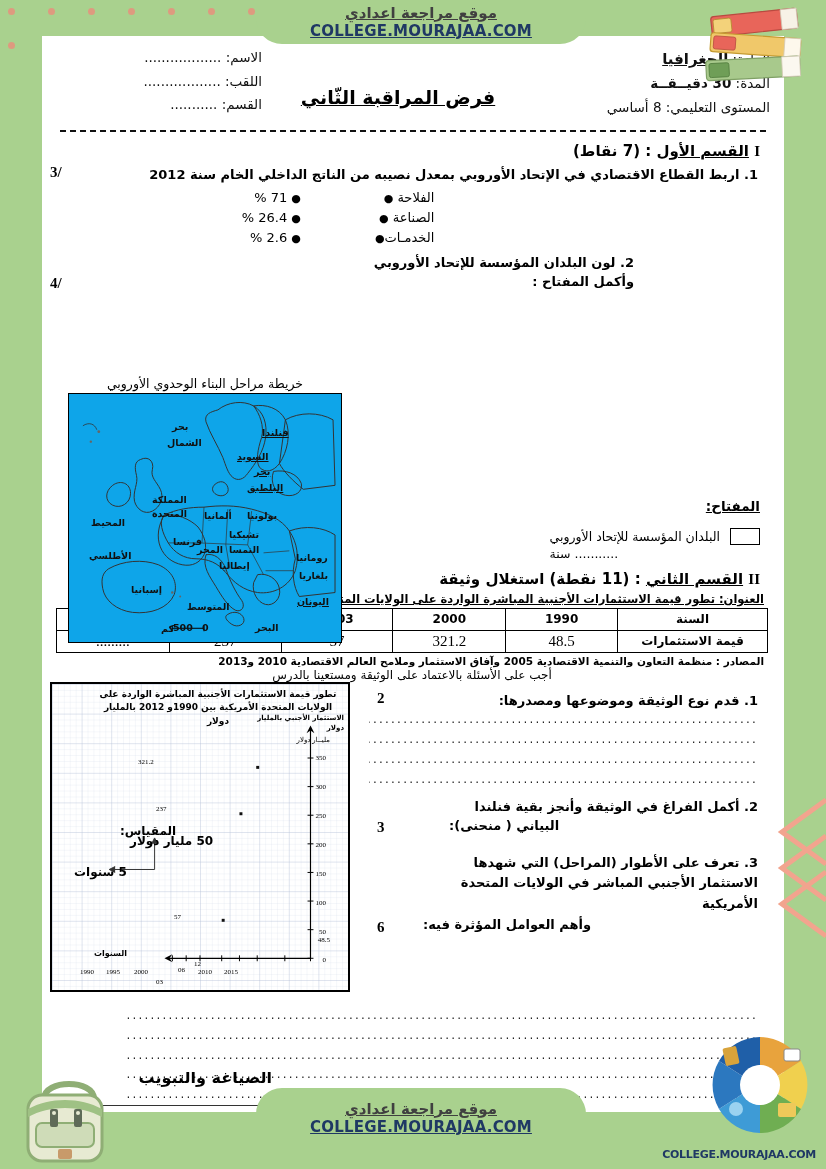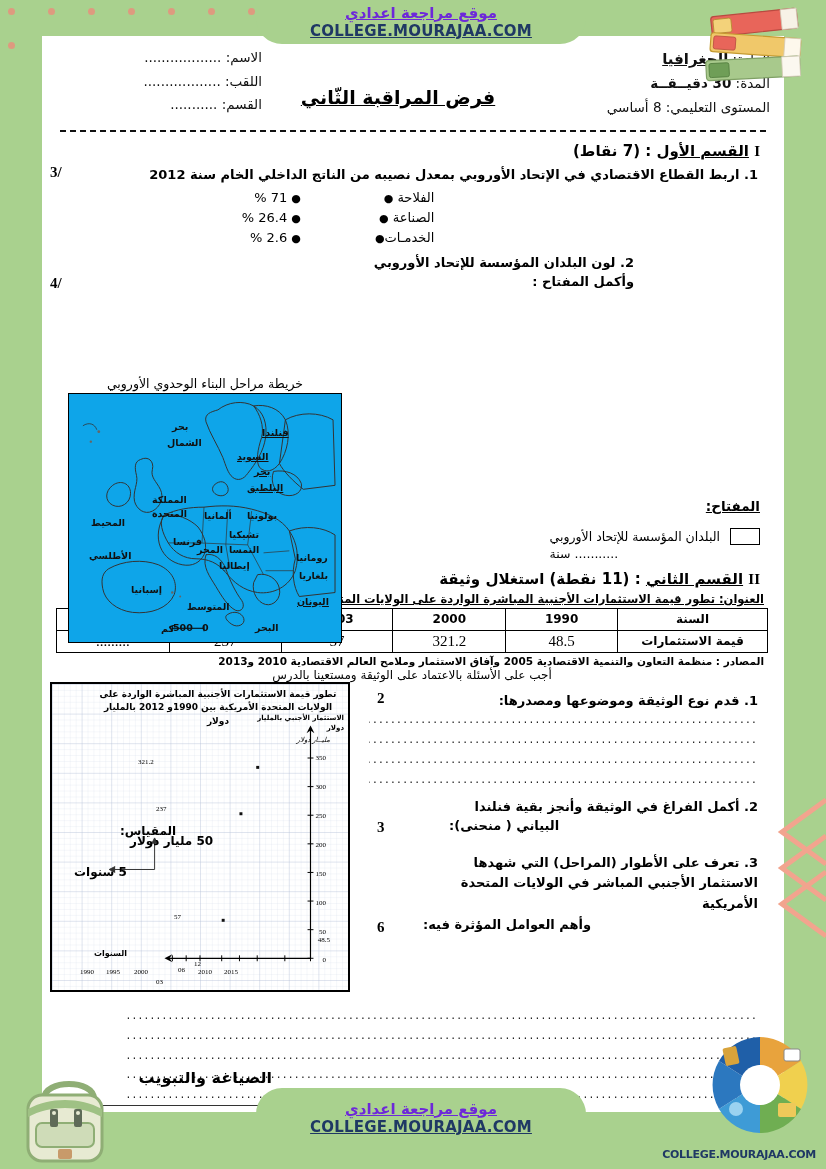--- a/index.html
+++ b/index.html
@@ -33,21 +33,21 @@
     display:flex; flex-direction:column; align-items:center; justify-content:center;
     z-index: 6;
   }
   .bot-banner {
     position:absolute; left:256px; top:1088px; width:330px; height:60px;
     background:#a9d18e; border-radius:26px 26px 0 0;
     display:flex; flex-direction:column; align-items:center; justify-content:center;
     z-index: 6;
   }
   .brand-ar {
-    font-size:15px; font-weight:bold; color:#6d28d9;
+    font-size:15px; font-weight:bold; color:#404040;
     text-decoration:underline; line-height:1.25; direction:rtl;
   }
   .brand-en {
     font-size:15px; font-weight:bold; color:#1f3864;
     text-decoration:underline; letter-spacing:.2px; direction:ltr;
   }
 
   
   .hdr {
     position:absolute; left:42px; top:40px; width:742px; height:92px;
@@ -525,21 +525,21 @@
           <path d="M101 162 l3 -6 l3 6" fill="#333"></path>
           <path d="M104 188 L60 188"></path>
           <path d="M64 185 l-6 3 l6 3" fill="#333"></path>
         </g>
       </svg>
 
       <div class="chart-title">تطور قيمة الاستثمارات الأجنبية المباشرة الواردة على الولايات المتحدة الأمريكية بين 1990و 2012 بالمليار دولار</div>
       <div class="yaxis-cap">
         <span>الاستثمار الأجنبي بالمليار دولار</span>
       </div>
-      <div class="ylab" style="right:18px; top:52px;font-style:italic;">مليــار دولار</div>
+      <div class="ylab" style="right:18px; top:52px;">مليــار دولار</div>
 
       <div class="ylab" style="right:22px; top:70px;">350</div>
       <div class="ylab" style="right:22px; top:99px;">300</div>
       <div class="ylab" style="right:22px; top:128px;">250</div>
       <div class="ylab" style="right:22px; top:157px;">200</div>
       <div class="ylab" style="right:22px; top:186px;">150</div>
       <div class="ylab" style="right:22px; top:215px;">100</div>
       <div class="ylab" style="right:22px; top:244px;">50</div>
       <div class="ylab" style="right:18px; top:252px;">48.5</div>
       <div class="ylab" style="right:22px; top:272px;">0</div>

